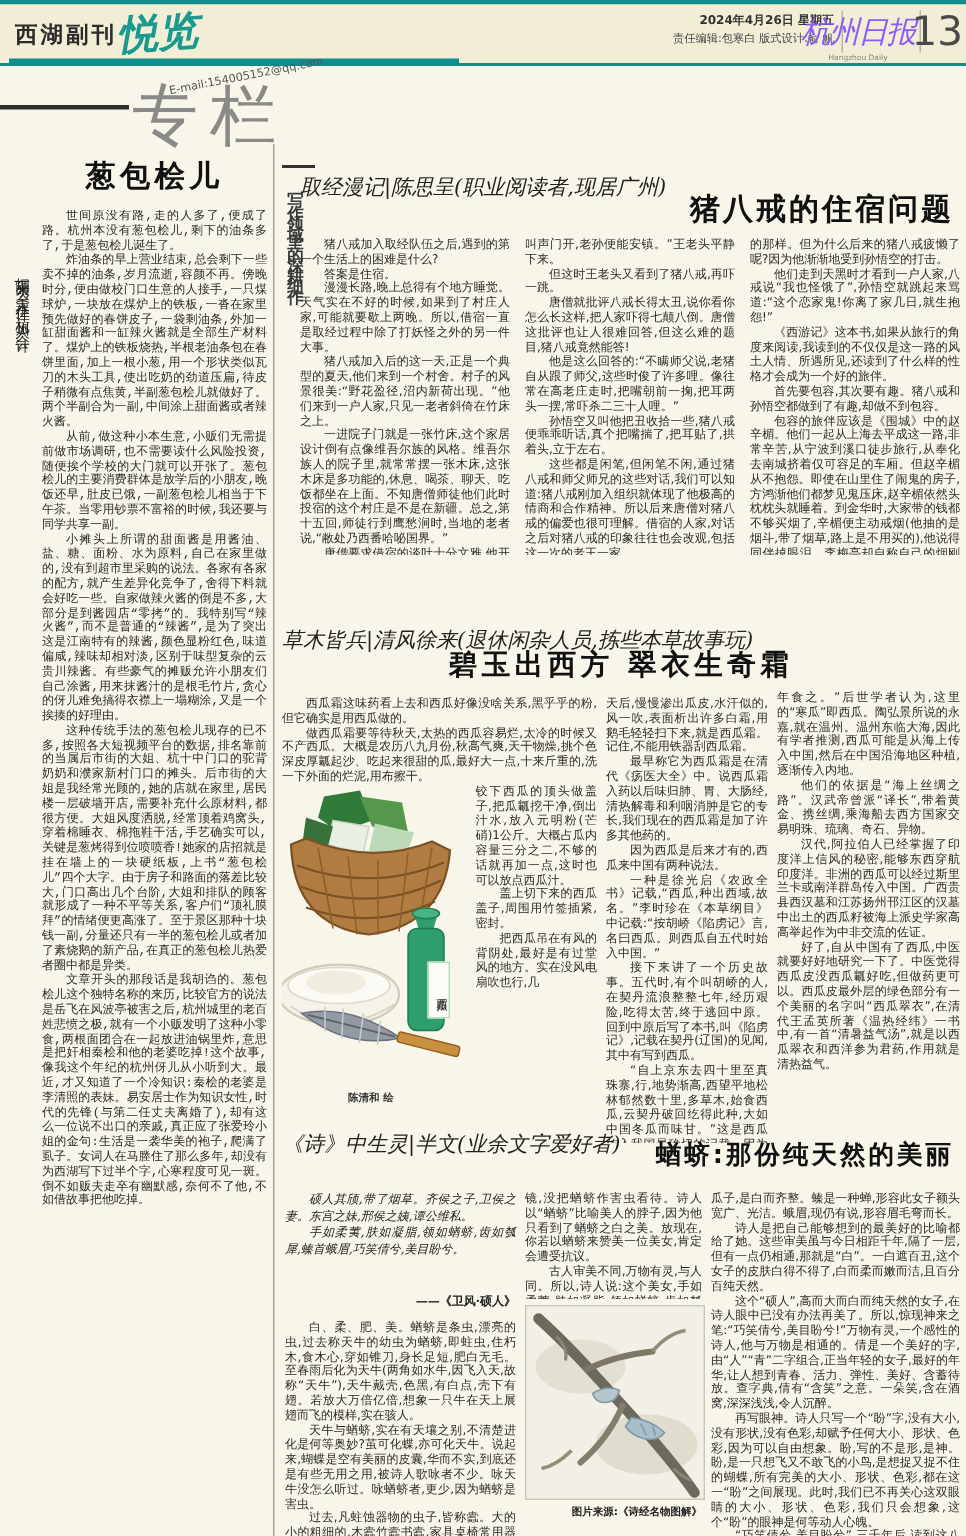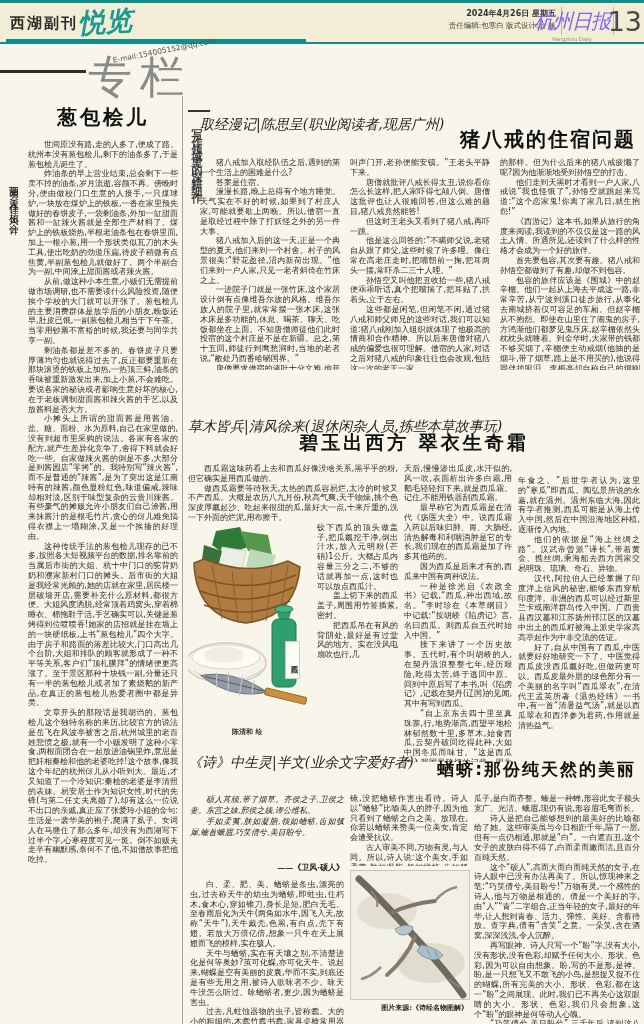--- a/index.html
+++ b/index.html
@@ -33,35 +33,35 @@
   .byline{font-size:14px;color:#222;font-style:italic;
           font-family:"DejaVu Serif","Liberation Serif",serif;}
   .atitle{font-weight:bold;color:#111;font-family:"DejaVu Sans",sans-serif;}
   .bt{font-size:8px;line-height:9.8px;text-align:justify;color:#2a2a2a;overflow:hidden;}
   .bt p{margin:0;text-indent:2em;}
   .cont p:first-child{text-indent:0;}
   .vdiv{width:1px;background:#a8a496;}
   
   .a1label{left:7px;top:178px;height:310px;font-size:9.5px;color:#222;letter-spacing:2px;}
   .a1title{left:28px;top:104px;width:150px;text-align:center;font-size:20px;letter-spacing:3px;}
-  .a1body{left:28px;top:140px;width:150px;height:794px;}
+  .a1body{left:28px;top:140px;width:150px;height:794px;font-family:Liberation Mono, monospace;}
   
   .striprule{left:188px;top:110px;width:22px;height:2px;background:#333;}
   .striptext{left:188px;top:120px;height:250px;font-size:11px;color:#3a3a3a;letter-spacing:7px;font-weight:bold;}
   
   .a2byline{left:200px;top:116px;}
   .a2title{right:8px;top:126px;font-size:20px;letter-spacing:2px;}
   .a2cols{left:200px;top:158px;width:440px;height:212px;display:flex;gap:10px;}
   .a2cols .c{flex:1;height:212px;}
   
   .a3byline{left:188px;top:418px;}
   .a3title{left:188px;top:430px;width:452px;text-align:center;font-size:19px;letter-spacing:3px;}
   .a3colA{left:188px;top:464px;width:210px;height:298px;}
   .a3colB{left:404px;top:464px;width:108px;height:298px;}
-  .a3colC{left:518px;top:476px;width:122px;height:298px;}
+  .a3colC{left:518px;top:460px;width:122px;height:298px;}
   .illo1{float:left;width:124px;height:216px;margin:2px 5px 0 0;position:relative;}
   .illo1cap{position:absolute;left:44px;bottom:4px;font-size:7px;font-weight:bold;color:#333;}
   .bottlelabel{position:absolute;right:12px;top:116px;width:13px;height:36px;background:#fdfdf8;
                border:1px solid #bdb;font-size:7.5px;color:#333;text-align:center;line-height:1.2;}
   
   .a4byline{left:188px;top:754px;}
   .a4title{right:8px;top:758px;font-size:17px;letter-spacing:2px;}
   .a4poem{left:190px;top:794px;width:154px;font-size:8px;line-height:11px;text-align:justify;color:#222;
           font-family:"DejaVu Serif","Liberation Serif",serif;font-style:italic;}
   .a4poem p{margin:0;text-indent:2em;}
@@ -99,21 +99,20 @@
 <div class="abs sectitle">专栏</div>
 
 <div class="abs vdiv" style="left:182px;top:96px;height:928px;"></div>
 
 <div class="abs vtext a1label">烟火明灭|天水佳佳(杭州人,会计)</div>
 <div class="abs atitle a1title">葱包桧儿</div>
 <div class="abs bt a1body">
     <p>世间原没有路,走的人多了,便成了路。杭州本没有葱包桧儿,剩下的油条多了,于是葱包桧儿诞生了。</p>
     <p>炸油条的早上营业结束,总会剩下一些卖不掉的油条,岁月流逝,容颜不再。傍晚时分,便由做校门口生意的人接手,一只煤球炉,一块放在煤炉上的铁板,一沓在家里预先做好的春饼皮子,一袋剩油条,外加一缸甜面酱和一缸辣火酱就是全部生产材料了。煤炉上的铁板烧热,半根老油条包在春饼里面,加上一根小葱,用一个形状类似瓦刀的木头工具,使出吃奶的劲道压扁,待皮子稍微有点焦黄,半副葱包桧儿就做好了。两个半副合为一副,中间涂上甜面酱或者辣火酱。</p>
     <p>从前,做这种小本生意,小贩们无需提前做市场调研,也不需要读什么风险投资,随便挨个学校的大门就可以开张了。葱包桧儿的主要消费群体是放学后的小朋友,晚饭还早,肚皮已饿,一副葱包桧儿相当于下午茶。当零用钞票不富裕的时候,我还要与同学共享一副。</p>
-    <p>剩油条都是差不多的。春饼皮子只要厚薄均匀也就说得过去了,反正都要重新在那块滚烫的铁板上加热,一热顶三鲜,油条的香味被重新激发出来,加上小葱,不会难吃。要说各家的秘诀或者影响生意好坏的核心,在于老板调制甜面酱和辣火酱的手艺,以及放酱料是否大方。</p>
     <p>小摊头上所谓的甜面酱是用酱油、盐、糖、面粉、水为原料,自己在家里做的,没有到超市里采购的说法。各家有各家的配方,就产生差异化竞争了,舍得下料就会好吃一些。自家做辣火酱的倒是不多,大部分是到酱园店“零拷”的。我特别写“辣火酱”,而不是普通的“辣酱”,是为了突出这是江南特有的辣酱,颜色显粉红色,味道偏咸,辣味却相对淡,区别于味型复杂的云贵川辣酱。有些豪气的摊贩允许小朋友们自己涂酱,用来抹酱汁的是根毛竹片,贪心的伢儿难免搞得衣襟上一塌糊涂,又是一个挨揍的好理由。</p>
     <p>这种传统手法的葱包桧儿现存的已不多,按照各大短视频平台的数据,排名靠前的当属后市街的大姐、杭十中门口的驼背奶奶和濮家新村门口的摊头。后市街的大姐是我经常光顾的,她的店就在家里,居民楼一层破墙开店,需要补充什么原材料,都很方便。大姐风度洒脱,经常顶着鸡窝头,穿着棉睡衣、棉拖鞋干活,手艺确实可以,关键是葱烤得到位喷喷香!她家的店招就是挂在墙上的一块硬纸板,上书“葱包桧儿”四个大字。由于房子和路面的落差比较大,门口高出几个台阶,大姐和排队的顾客就形成了一种不平等关系,客户们“顶礼膜拜”的情绪便更高涨了。至于景区那种十块钱一副,分量还只有一半的葱包桧儿或者加了素烧鹅的新产品,在真正的葱包桧儿热爱者圈中都是异类。</p>
     <p>文章开头的那段话是我胡诌的。葱包桧儿这个独特名称的来历,比较官方的说法是岳飞在风波亭被害之后,杭州城里的老百姓悲愤之极,就有一个小贩发明了这种小零食,两根面团合在一起放进油锅里炸,意思是把奸相秦桧和他的老婆吃掉!这个故事,像我这个年纪的杭州伢儿从小听到大。最近,才又知道了一个冷知识:秦桧的老婆是李清照的表妹。易安居士作为知识女性,时代的先锋(与第二任丈夫离婚了),却有这么一位说不出口的亲戚,真正应了张爱玲小姐的金句:生活是一袭华美的袍子,爬满了虱子。女词人在马塍住了那么多年,却没有为西湖写下过半个字,心寒程度可见一斑。倒不如贩夫走卒有幽默感,奈何不了他,不如借故事把他吃掉。</p>
   </div>
 
 <div class="abs striprule"></div>
 <div class="abs vtext striptext">写作领域里的深耕细作</div>
 
 <div class="abs byline a2byline">取经漫记|陈思呈(职业阅读者,现居广州)</div>
 <div class="abs atitle a2title">猪八戒的住宿问题</div>
@@ -121,22 +120,22 @@
   <div class="bt c">
       <p>猪八戒加入取经队伍之后,遇到的第一个生活上的困难是什么?</p>
       <p>答案是住宿。</p>
       <p>漫漫长路,晚上总得有个地方睡觉。天气实在不好的时候,如果到了村庄人家,可能就要歇上两晚。所以,借宿一直是取经过程中除了打妖怪之外的另一件大事。</p>
       <p>猪八戒加入后的这一天,正是一个典型的夏天,他们来到一个村舍。村子的风景很美:“野花盈径,沼内新荷出现。”他们来到一户人家,只见一老者斜倚在竹床之上。</p>
       <p>一进院子门就是一张竹床,这个家居设计倒有点像维吾尔族的风格。维吾尔族人的院子里,就常常摆一张木床,这张木床是多功能的,休息、喝茶、聊天、吃饭都坐在上面。不知唐僧师徒他们此时投宿的这个村庄是不是在新疆。总之,第十五回,师徒行到鹰愁涧时,当地的老者说,“敝处乃西番哈咇国界。”</p>
       <p>唐僧要求借宿的谈吐十分文雅,他开口这么说:“……告借一宵,万祈方便方便。”孙悟空却不同:“十分你家窄狭,没处睡时,我们在树下,好道也坐一夜。”</p>
     </div>
   <div class="bt c cont">
       <p>叫声门开,老孙便能安镇。”王老头平静下来。</p>
+      <p>但这时王老头又看到了猪八戒,再吓一跳。</p>
       <p>唐僧就批评八戒长得太丑,说你看你怎么长这样,把人家吓得七颠八倒。唐僧这批评也让人很难回答,但这么难的题目,猪八戒竟然能答!</p>
-      <p>但这时王老头又看到了猪八戒,再吓一跳。</p>
       <p>他是这么回答的:“不瞒师父说,老猪自从跟了师父,这些时俊了许多哩。像往常在高老庄走时,把嘴朝前一掬,把耳两头一摆,常吓杀二三十人哩。”</p>
       <p>孙悟空又叫他把丑收拾一些,猪八戒便乖乖听话,真个把嘴揣了,把耳贴了,拱着头,立于左右。</p>
       <p>这些都是闲笔,但闲笔不闲,通过猪八戒和师父师兄的这些对话,我们可以知道:猪八戒刚加入组织就体现了他极高的情商和合作精神。所以后来唐僧对猪八戒的偏爱也很可理解。借宿的人家,对话之后对猪八戒的印象往往也会改观,包括这一次的老王一家。</p>
     </div>
   <div class="bt c cont">
       <p>的那样。但为什么后来的猪八戒疲懒了呢?因为他渐渐地受到孙悟空的打击。</p>
       <p>他们走到天黑时才看到一户人家,八戒说“我也怪饿了”,孙悟空就跳起来骂道:“这个恋家鬼!你离了家几日,就生抱怨!”</p>
       <p>《西游记》这本书,如果从旅行的角度来阅读,我读到的不仅仅是这一路的风土人情、所遇所见,还读到了什么样的性格才会成为一个好的旅伴。</p>
       <p>首先要包容,其次要有趣。猪八戒和孙悟空都做到了有趣,却做不到包容。</p>
       <p>包容的旅伴应该是《围城》中的赵辛楣。他们一起从上海去平成这一路,非常辛苦,从宁波到溪口徒步旅行,从奉化去南城挤着仅可容足的车厢。但赵辛楣从不抱怨。即使在山里住了闹鬼的房子,方鸿渐他们都梦见鬼压床,赵辛楣依然头枕枕头就睡着。到金华时,大家带的钱都不够买烟了,辛楣便主动戒烟(他抽的是烟斗,带了烟草,路上是不用买的),他说得同伴掉眼泪。李梅亭却自称自己的烟刚买了几瓶,要抽完它们,只是不再买就是了。</p>

